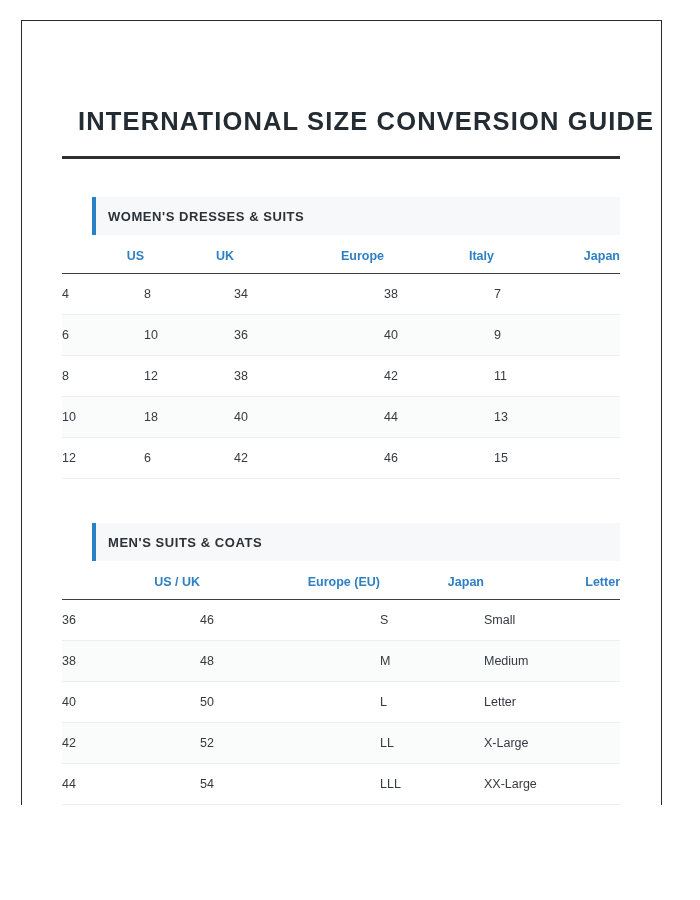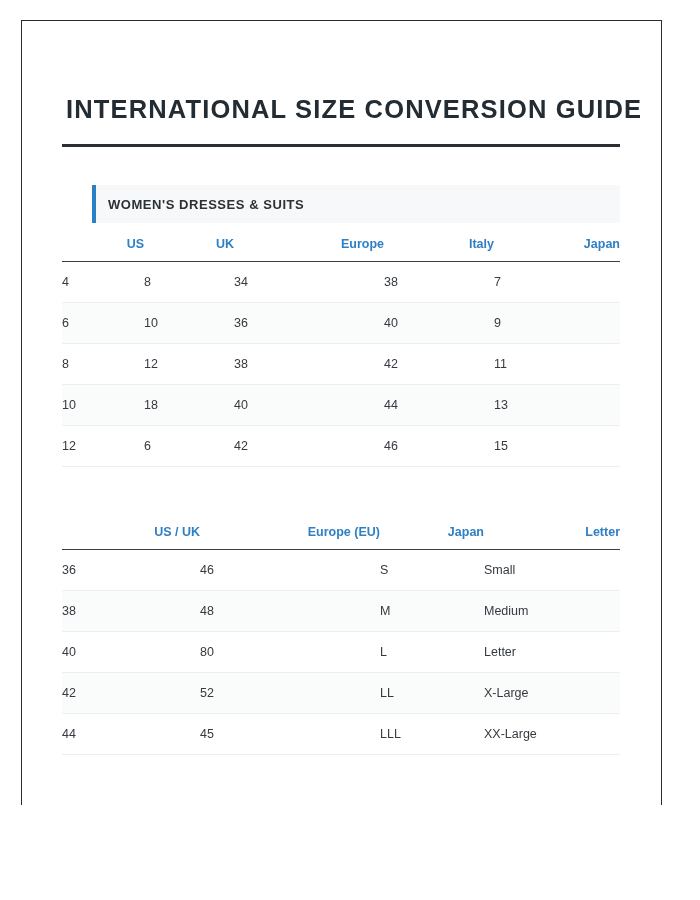--- a/index.html
+++ b/index.html
@@ -33,21 +33,21 @@
 
   #content {
     position: absolute;
     left: 62px;
     top: 20px;
     width: 558px;
   }
 
   
   .doc-title {
-    margin: 4px;
+    margin: 16px;
     padding-top: 71px;
     font-size: 25.5px;
     font-weight: bold;
     letter-spacing: 1.15px;
     color: #232b33;
     line-height: 1.15;
     white-space: nowrap;
   }
   .title-rule {
     margin-top: 20px;
@@ -196,20 +196,24 @@
           <td>6</td>
           <td>42</td>
           <td>46</td>
           <td>15</td>
         </tr>
       </tbody>
     </table>
   </div>
 
   <div class="section second">
+    <div class="section-header">
+      <span class="section-accent"></span>
+      <span class="section-title">MEN'S SUITS &amp; COATS</span>
+    </div>
 
     <table class="size-table tbl-men">
       <colgroup>
         <col class="c0">
           <col class="c1">
           <col class="c2">
           <col class="c3">
       </colgroup>
       <thead>
         <tr>
@@ -227,33 +231,33 @@
           <td>Small</td>
         </tr>
         <tr class="alt">
           <td>38</td>
           <td>48</td>
           <td>M</td>
           <td>Medium</td>
         </tr>
         <tr>
           <td>40</td>
-          <td>80</td>
+          <td>50</td>
           <td>L</td>
           <td>Letter</td>
         </tr>
         <tr class="alt">
           <td>42</td>
           <td>52</td>
           <td>LL</td>
           <td>X-Large</td>
         </tr>
         <tr>
           <td>44</td>
-          <td>45</td>
+          <td>54</td>
           <td>LLL</td>
           <td>XX-Large</td>
         </tr>
       </tbody>
     </table>
   </div>
 
 </div>
 
 </body></html>

